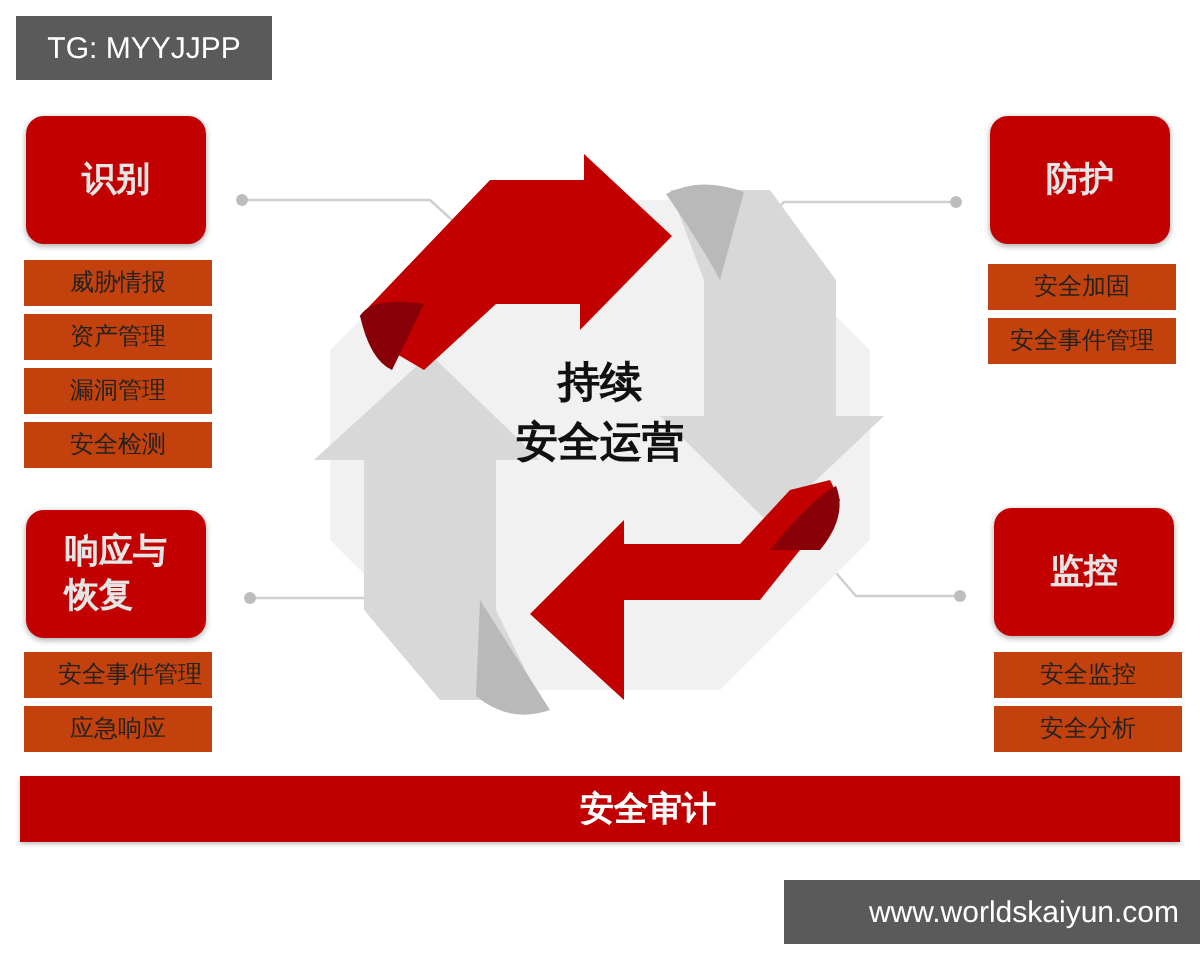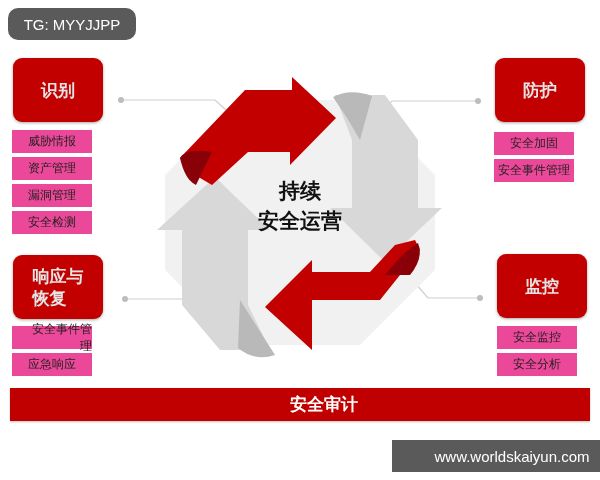--- a/index.html
+++ b/index.html
@@ -4,36 +4,36 @@
 <style>
   * { margin: 0; padding: 0; box-sizing: border-box; }
   html, body { width: 600px; height: 480px; background: #ffffff; overflow: hidden; }
   body { position: relative; font-family: "DejaVu Sans", "Liberation Sans", sans-serif; }
 
   .watermark {
     position: absolute; background: #5a5a5a; color: #ffffff;
     font-family: "Liberation Sans", sans-serif; font-size: 15px;
     display: flex; align-items: center; justify-content: center;
   }
-  #wm-top { left: 8px; top: 8px; width: 128px; height: 32px; border-radius: 10px; }
+  #wm-top { left: 8px; top: 8px; width: 128px; height: 32px; }
   #wm-bottom { left: 392px; top: 440px; width: 240px; height: 32px; font-size: 15px; }
 
   .cat-box {
     position: absolute; width: 90px; height: 64px;
     background: #c30000; border-radius: 9px;
     box-shadow: 0 1px 3px rgba(0,0,0,0.35);
     color: #e5e5e5; font-weight: bold; font-size: 17px;
     display: flex; align-items: center; justify-content: center;
     text-align: left; line-height: 22px;
   }
   .sub-item {
-    position: absolute; width: 80px; height: 23px;
-    background: #ec4899; color: #222222;
+    position: absolute; width: 94px; height: 23px;
+    background: #c2410c; color: #222222;
     font-size: 12px;
-    display: flex; align-items: center; justify-content: center; text-align: right;
+    display: flex; align-items: center; justify-content: center;
   }
 
   .audit-bar {
     position: absolute; left: 10px; top: 388px; width: 580px; height: 33px;
     background: #c00000; color: #ffffff; font-weight: bold; font-size: 17px;
     display: flex; align-items: center; justify-content: center;
     box-shadow: 0 1px 2px rgba(0,0,0,0.25);
     padding-left: 48px;
   }
 

